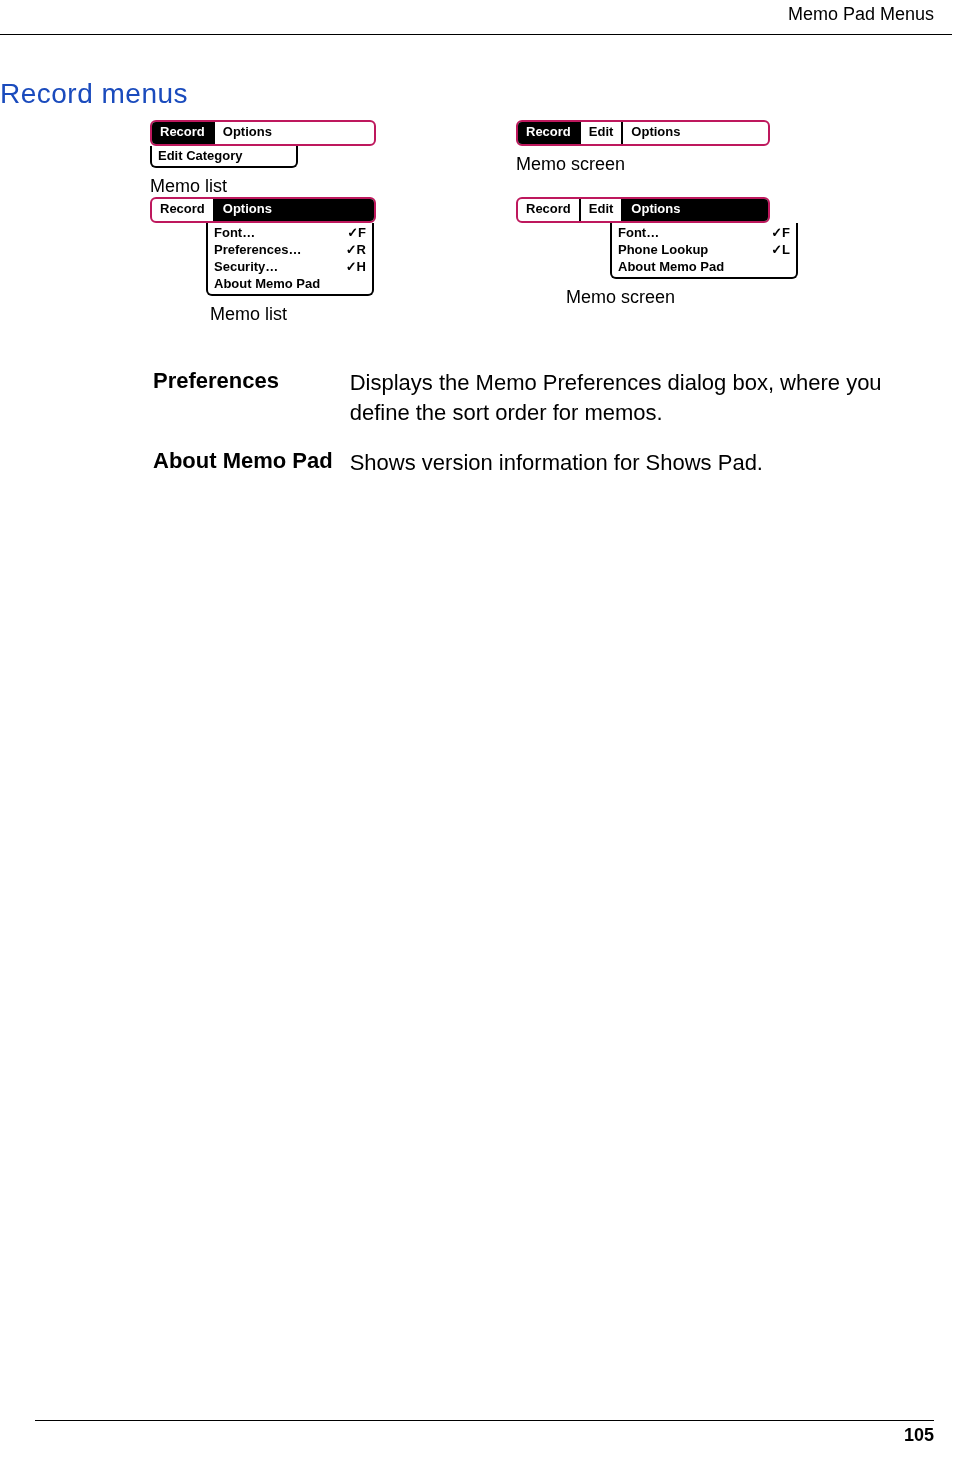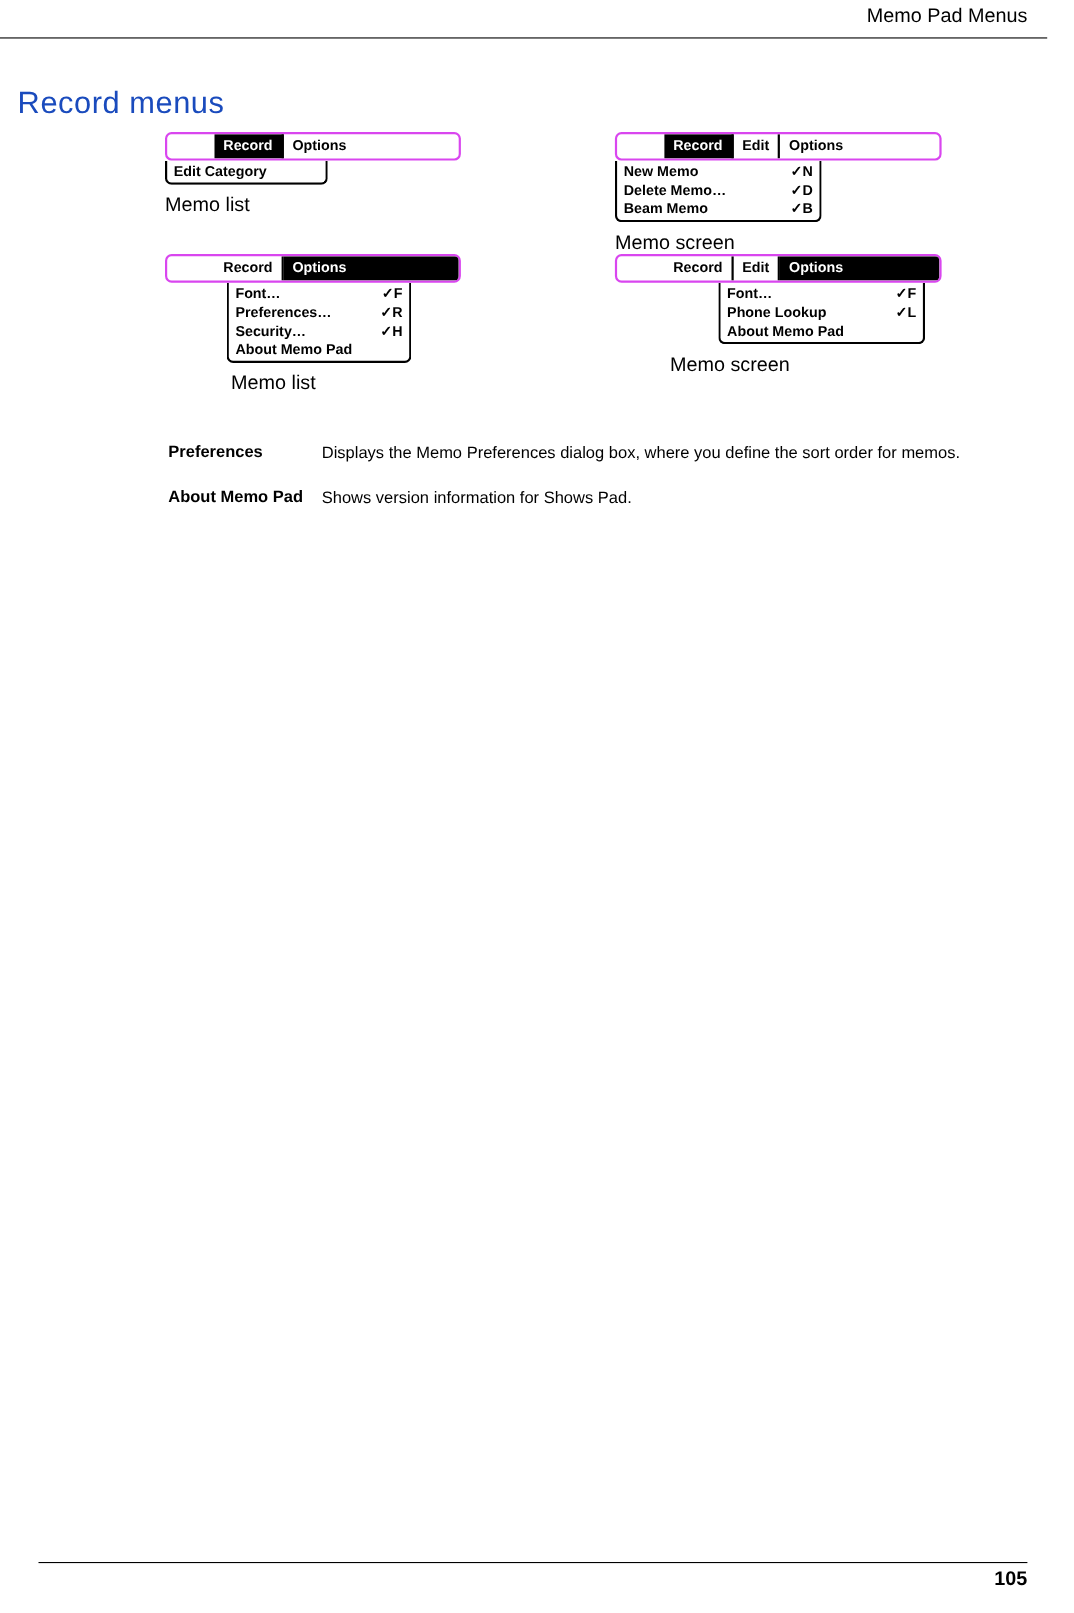--- a/index.html
+++ b/index.html
@@ -44,21 +44,21 @@
     font-family: "Book Antiqua", Palatino, Georgia, serif;
     font-size: 21px;
     line-height: 1.35;
   }
   .section-heading {
     color: #1a4bbd;
     font-family: "Helvetica Neue Condensed", "Arial Narrow", Arial, sans-serif;
     font-stretch: condensed;
     font-weight: 400;
     font-size: 28px;
-    margin: 28px 0 10px 16px;
+    margin: 28px 0 10px 0;
     letter-spacing: 0.5px;
   }
   .menu-row {
     display: flex;
     gap: 60px;
     margin-left: 150px;
   }
   .menu-block {
     display: inline-block;
   }
@@ -66,28 +66,27 @@
     font-size: 18px;
     margin-top: 8px;
   }
   
   .palm {
     display: inline-block;
     background: #fff;
   }
   .palm .menubar {
     display: flex;
-    border: 2px solid #d946ef;
+    border: 2px solid #be185d;
     border-radius: 6px;
     overflow: hidden;
     height: 22px;
     font-family: Arial, sans-serif;
     font-weight: bold;
     font-size: 13px;
-    padding-left: 43px;
   }
   .palm .tab {
     padding: 2px 8px 0 8px;
     border-right: 2px solid #000;
     white-space: nowrap;
   }
   .palm .tab.selected {
     background: #000;
     color: #fff;
   }
@@ -110,21 +109,21 @@
     justify-content: space-between;
     padding: 0 4px;
     white-space: nowrap;
     line-height: 17px;
   }
   .palm .dropdown .item .sc { font-weight: bold; }
   .palm-wrap { display: inline-block; vertical-align: top; }
 
   .def-table {
     margin: 40px 0 0 150px;
-    font-size: 15px;
+    font-size: 22px;
   }
   .def-table td { vertical-align: top; padding-bottom: 18px; }
   .def-term {
     font-weight: bold;
     font-family: Arial, sans-serif;
     padding-right: 14px;
     white-space: nowrap;
   }
   .def-desc {
     font-family: Arial, sans-serif;
@@ -176,34 +175,20 @@
       <div class="menu-caption">Memo list</div>
     </div>
 
     <div class="menu-block" style="margin-left:80px">
       <div class="palm-wrap">
         <div class="palm">
           <div class="menubar" style="width:250px">
             <div class="tab selected">Record</div>
             <div class="tab">Edit</div>
             <div class="tab" style="flex:1">Options</div>
-          </div>
-          <div class="dropdown" style="width:180px">
-            <div class="item">
-              <span>New Memo</span>
-              <span class="sc">✓N</span>
-            </div>
-            <div class="item">
-              <span>Delete Memo…</span>
-              <span class="sc">✓D</span>
-            </div>
-            <div class="item">
-              <span>Beam Memo</span>
-              <span class="sc">✓B</span>
-            </div>
           </div>
         </div>
       </div>
       <div class="menu-caption">Memo screen</div>
     </div>
 
   </div>
 
 
   <div class="menu-row">

